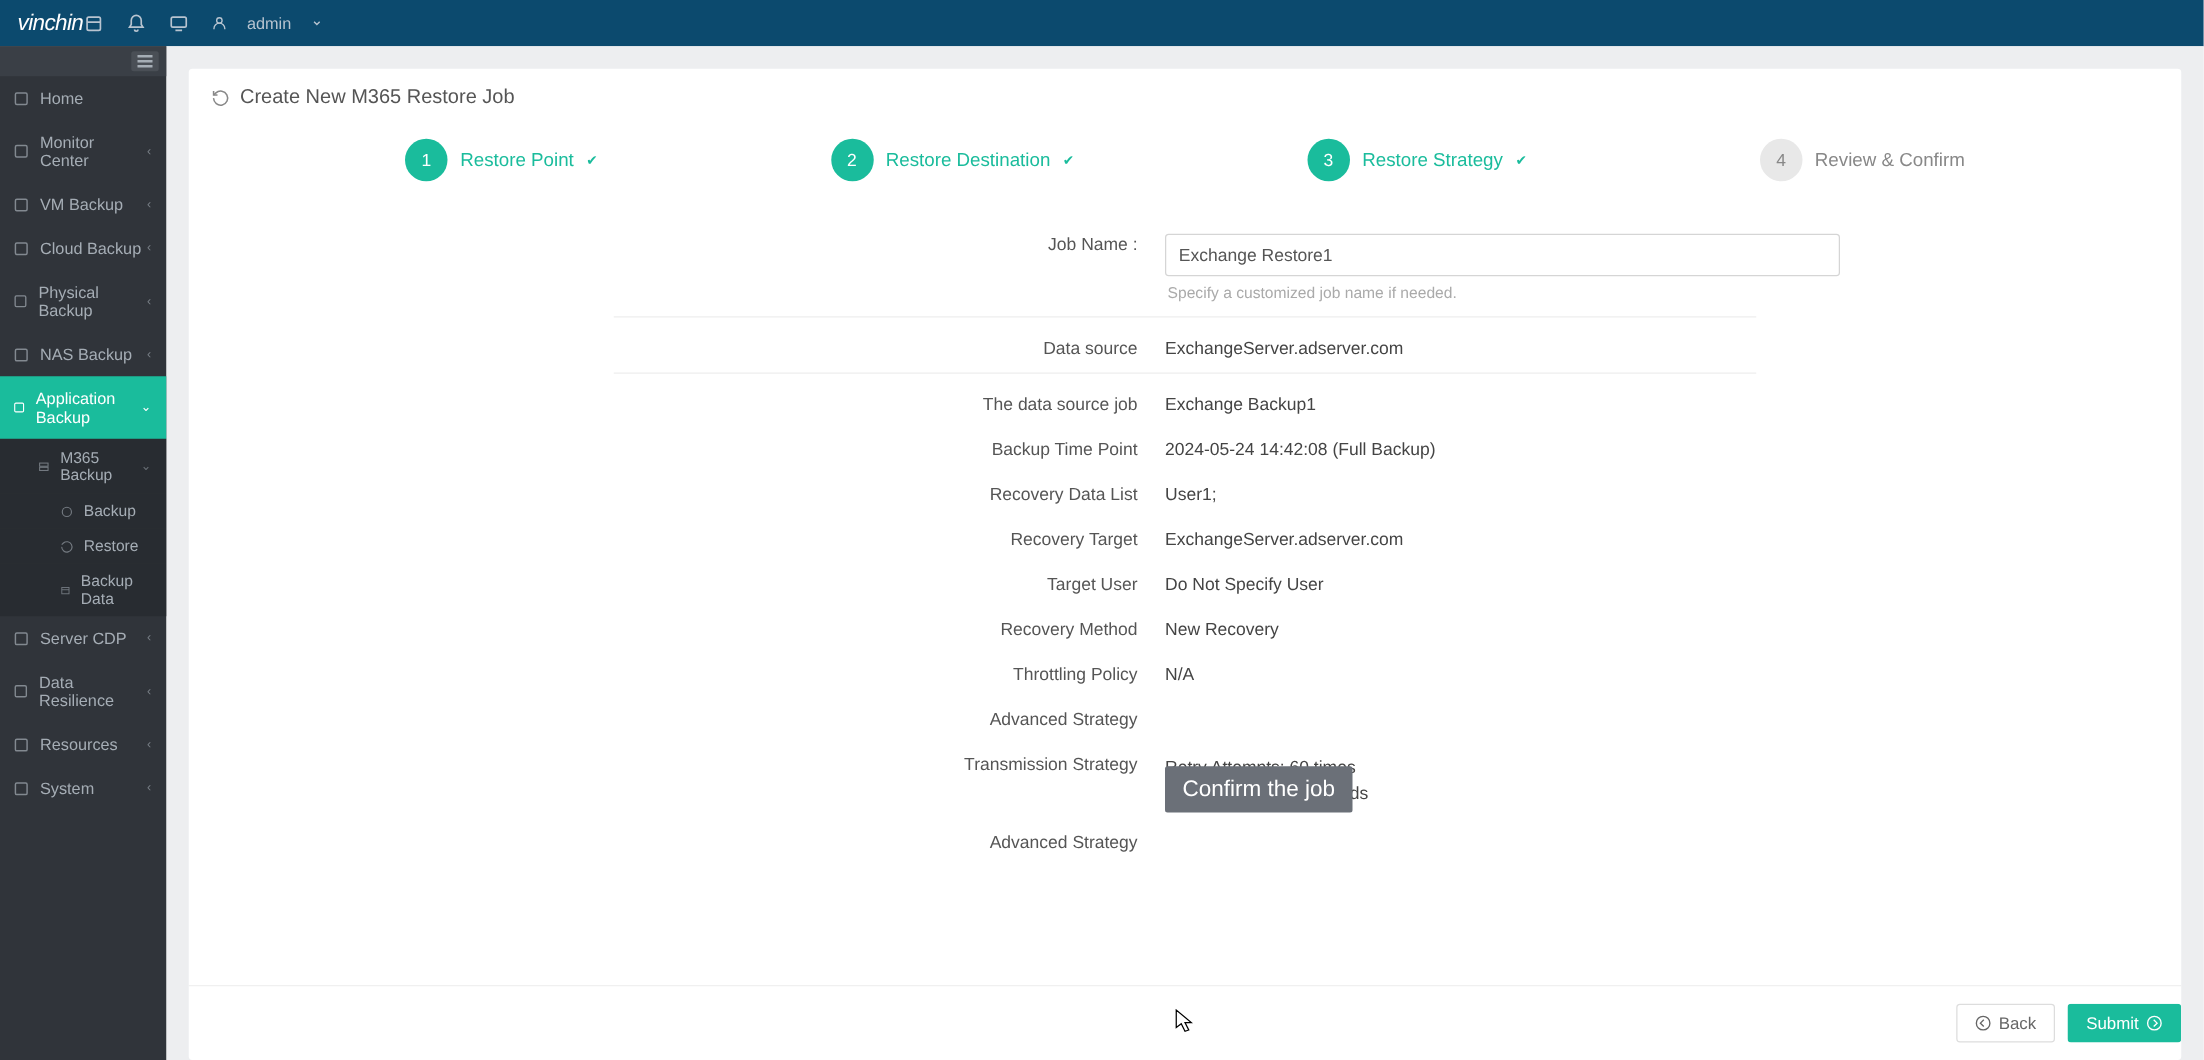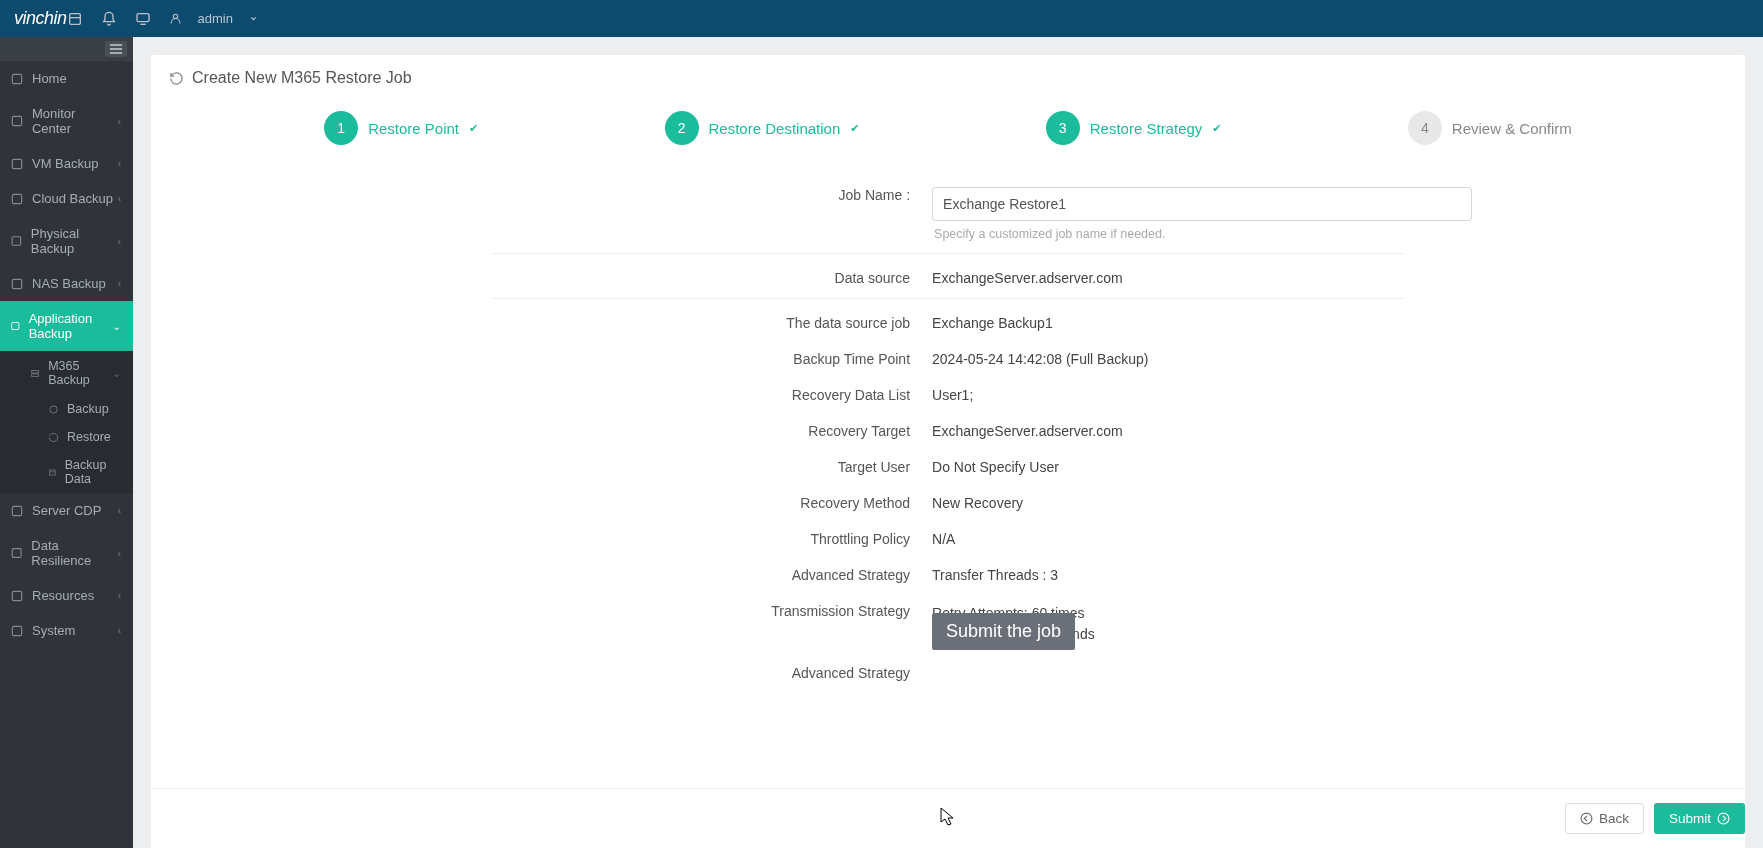--- a/index.html
+++ b/index.html
@@ -271,30 +271,29 @@
             <div class="form-row">
               <div class="form-label">Recovery Method</div>
               <div class="form-val">New Recovery</div>
             </div>
             <div class="form-row">
               <div class="form-label">Throttling Policy</div>
               <div class="form-val">N/A</div>
             </div>
             <div class="form-row">
               <div class="form-label">Advanced Strategy</div>
-              <div class="form-val">Transfer Threads : 3</div>
             </div>
           </div>
         <div class="form-row" style="position:relative">
           <div class="form-label">Transmission Strategy</div>
           <div class="form-val" id="trans-lines">
               <div class="line">Retry Attempts: 60 times</div>
               <div class="line">Retry Interval: 30 seconds</div>
             </div>
-          <div class="tooltip" style="left:49%;top:22px">Submit the job</div>
+          <div class="tooltip" style="left:49%;top:22px">Confirm the job</div>
         </div>
         <div class="form-row">
           <div class="form-label">Advanced Strategy</div>
         </div>
       </div>
 
       <div class="footer">
         <button class="btn btn-back">
           <svg viewBox="0 0 24 24" fill="none" stroke="currentColor" stroke-width="2">
               <circle cx="12" cy="12" r="10"></circle>

